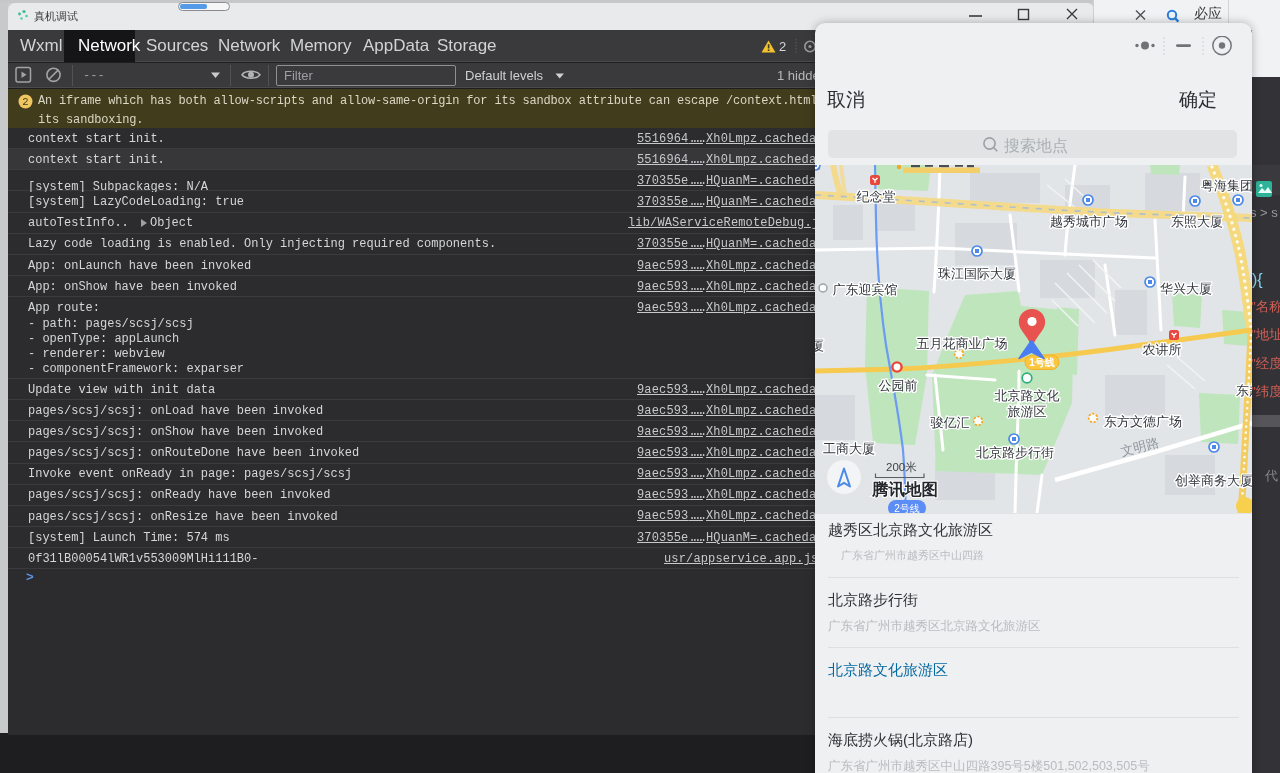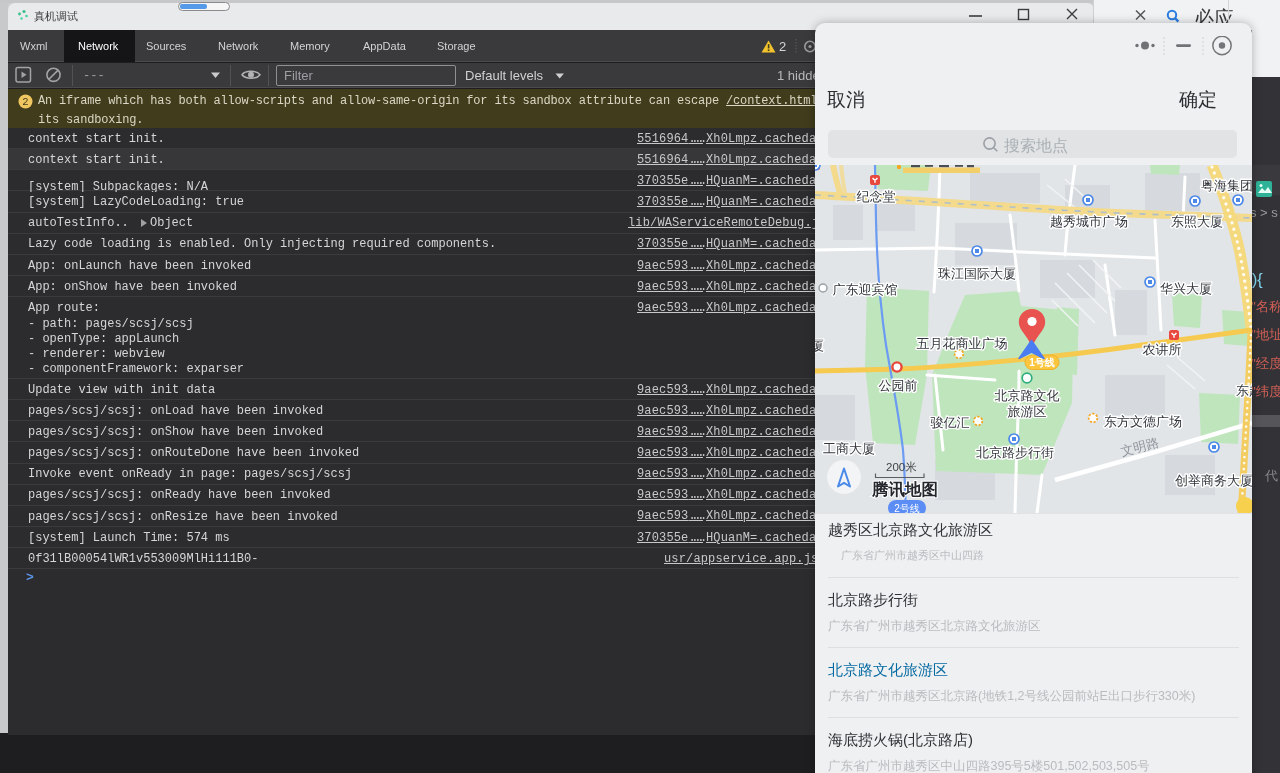--- a/index.html
+++ b/index.html
@@ -6,21 +6,21 @@
 .abs{position:absolute}
 .mono{font-family:"Liberation Mono",monospace}
 #titlebar{left:8px;top:3px;width:1086px;height:27px;background:#e9eaeb;border-radius:7px 7px 0 0}
 #rightwin{left:1094px;top:0;width:186px;height:77px;background:#f1f2f3}
 #leftstrip{left:0;top:3px;width:8px;height:730px;background:#c7c9ca}
 #topstrip{left:0;top:0;width:1094px;height:3px;background:#c6c7c8}
 #tabbar{left:8px;top:30px;width:1244px;height:32px;background:#3a3a3c;border-bottom:1px solid #4b4b4d}
 #toolbar{left:8px;top:63px;width:1244px;height:25px;background:#3a3a3c;border-bottom:1px solid #4b4b4d}
 #warnrow{left:8px;top:89px;width:1244px;height:40px;background:#403c1c;border-bottom:1px solid #55512d}
 #rowsarea{left:8px;top:129px;width:1244px;height:606px;background:#2c2c2e}
-.tab{position:absolute;top:30px;height:24px;line-height:32px;color:#d2d3d5;font-size:11px}
+.tab{position:absolute;top:30px;height:24px;line-height:32px;color:#d2d3d5;font-size:17px}
 .crow{position:absolute;left:8px;width:1244px;background:#2c2c2e;border-bottom:1px solid #3b3b3d;display:flex;align-items:center}
 .ctext{position:absolute;left:20px;color:#d5d6d8;font-size:12px;letter-spacing:0;white-space:pre}
 .clink{position:absolute;color:#c7c8ca;font-size:12px;letter-spacing:.15px;text-decoration:underline;white-space:pre}
 .dots{letter-spacing:-4.3px;margin-right:3px}
 .wtext{color:#dad7c5;font-size:12px;letter-spacing:-.18px;white-space:pre}
 #editor{left:1252px;top:77px;width:28px;height:696px;background:#323237}
 </style></head>
 <body>
 <div class="abs" style="left:0;top:0;width:1280px;height:30px;background:#cdced0"></div>
 <div class="abs" id="topstrip"></div>
@@ -41,21 +41,21 @@
 <svg class="abs" style="left:963px;top:6px" width="130" height="20" viewBox="0 0 130 20">
 <path d="M6 10h13" stroke="#3c3c3e" stroke-width="1.6"></path>
 <rect x="55.5" y="3.5" width="10" height="10" fill="none" stroke="#3c3c3e" stroke-width="1.4"></rect>
 <path d="M104 3l10 10M114 3l-10 10" stroke="#3c3c3e" stroke-width="1.4"></path>
 </svg>
 <svg class="abs" style="left:1130px;top:8px" width="150" height="18" viewBox="0 0 150 18">
 <path d="M6 2.5l9 9M15 2.5l-9 9" stroke="#55575a" stroke-width="1.5"></path>
 <circle cx="42" cy="7" r="4.2" fill="none" stroke="#2a7de1" stroke-width="2"></circle>
     <path d="M45 10.2l3.4 3.4" stroke="#2a7de1" stroke-width="2.4"></path>
 </svg>
-<div class="abs" style="left:1194px;top:5px;font-size:20px;color:#3a3c3e">必应</div>
+<div class="abs" style="left:1194px;top:5px;font-size:14px;color:#3a3c3e">必应</div>
 <div class="abs" style="left:1228px;top:0;width:1px;height:23px;background:#d4d5d7"></div>
 
 <div class="abs" id="tabbar"></div>
 <div class="abs" id="toolbar"></div>
 <div class="abs" id="warnrow"></div>
 <div class="abs" id="rowsarea"></div>
 <div class="abs" style="left:64px;top:30px;width:71px;height:32px;background:#151517"></div>
 <div class="tab abs" style="left:20px">Wxml</div>
 <div class="tab abs" style="left:78px;color:#fff">Network</div>
 <div class="tab abs" style="left:146px">Sources</div>
@@ -91,21 +91,21 @@
 <div class="abs" style="left:465px;top:68px;font-size:13px;color:#cfd0d2">Default levels</div>
 <svg class="abs" style="left:554px;top:72px" width="12" height="8" viewBox="0 0 12 8">
     <path d="M1.5 1.5l4.2 5 4.2-5Z" fill="#cfd0d2"></path>
   </svg>
 <div class="abs" style="left:777px;top:68px;font-size:13px;color:#b8b9bb">1 hidden</div>
 
 <svg class="abs" style="left:18px;top:94px" width="15" height="15" viewBox="0 0 15 15">
     <circle cx="7.5" cy="7.5" r="7" fill="#f0c660"></circle>
     <text x="4.3" y="11.3" font-size="10.5" fill="#403c1c" font-family="Liberation Mono">2</text>
   </svg>
-<div class="abs wtext mono" style="left:38px;top:94px">An iframe which has both allow-scripts and allow-same-origin for its sandbox attribute can escape <span style="text-decoration:underline">/context.html</span></div>
+<div class="abs wtext mono" style="left:38px;top:94px">An iframe which has both allow-scripts and allow-same-origin for its sandbox attribute can escape <span style="">/context.html</span></div>
 <div class="abs wtext mono" style="left:38px;top:113px">its sandboxing.</div>
 <div id="consolerows">
 <div class="crow abs" style="top:128.0px;height:21.15px"></div>
 <div class="ctext abs mono" style="left:28px;top:131.6px">context start init.</div>
 <div class="clink abs mono" style="left:637px;top:132px">5516964<span class="dots">.....</span>Xh0Lmpz.cachedata.js:2</div>
 <div class="crow abs" style="top:149.2px;height:21.15px;background:#37373a"></div>
 <div class="ctext abs mono" style="left:28px;top:152.8px">context start init.</div>
 <div class="clink abs mono" style="left:637px;top:153px">5516964<span class="dots">.....</span>Xh0Lmpz.cachedata.js:2</div>
 <div class="crow abs" style="top:170.3px;height:21.15px"></div>
 <div class="ctext abs mono" style="left:28px;top:180px">[system] Subpackages: N/A</div>
@@ -338,17 +338,16 @@
 </svg></div>
 
   <div class="abs" style="left:0;top:490px;width:437px;height:270px;background:#eff0f2;border-top:1px solid #e2e3e5"></div>
   <div class="abs" style="left:13px;top:498px;font-size:15px;color:#303236">越秀区北京路文化旅游区</div>
   <div class="abs" style="left:26px;top:525px;font-size:11px;color:#b9bbbe">广东省广州市越秀区中山四路</div>
   <div class="abs" style="left:13px;top:554px;width:411px;height:1px;background:#dedfe1"></div>
   <div class="abs" style="left:13px;top:568px;font-size:15px;color:#303236">北京路步行街</div>
   <div class="abs" style="left:13px;top:595px;font-size:12.5px;color:#b9bbbe">广东省广州市越秀区北京路文化旅游区</div>
   <div class="abs" style="left:13px;top:624px;width:411px;height:1px;background:#dedfe1"></div>
   <div class="abs" style="left:13px;top:638px;font-size:15px;color:#0369a1">北京路文化旅游区</div>
-  <div class="abs" style="left:13px;top:665px;font-size:12.5px;color:#b9bbbe">广东省广州市越秀区北京路(地铁1,2号线公园前站E出口步行330米)</div>
   <div class="abs" style="left:13px;top:694px;width:411px;height:1px;background:#dedfe1"></div>
   <div class="abs" style="left:13px;top:708px;font-size:15px;color:#303236">海底捞火锅(北京路店)</div>
   <div class="abs" style="left:13px;top:735px;font-size:12.5px;color:#b9bbbe">广东省广州市越秀区中山四路395号5楼501,502,503,505号</div>
 </div>
 
 </body></html>

